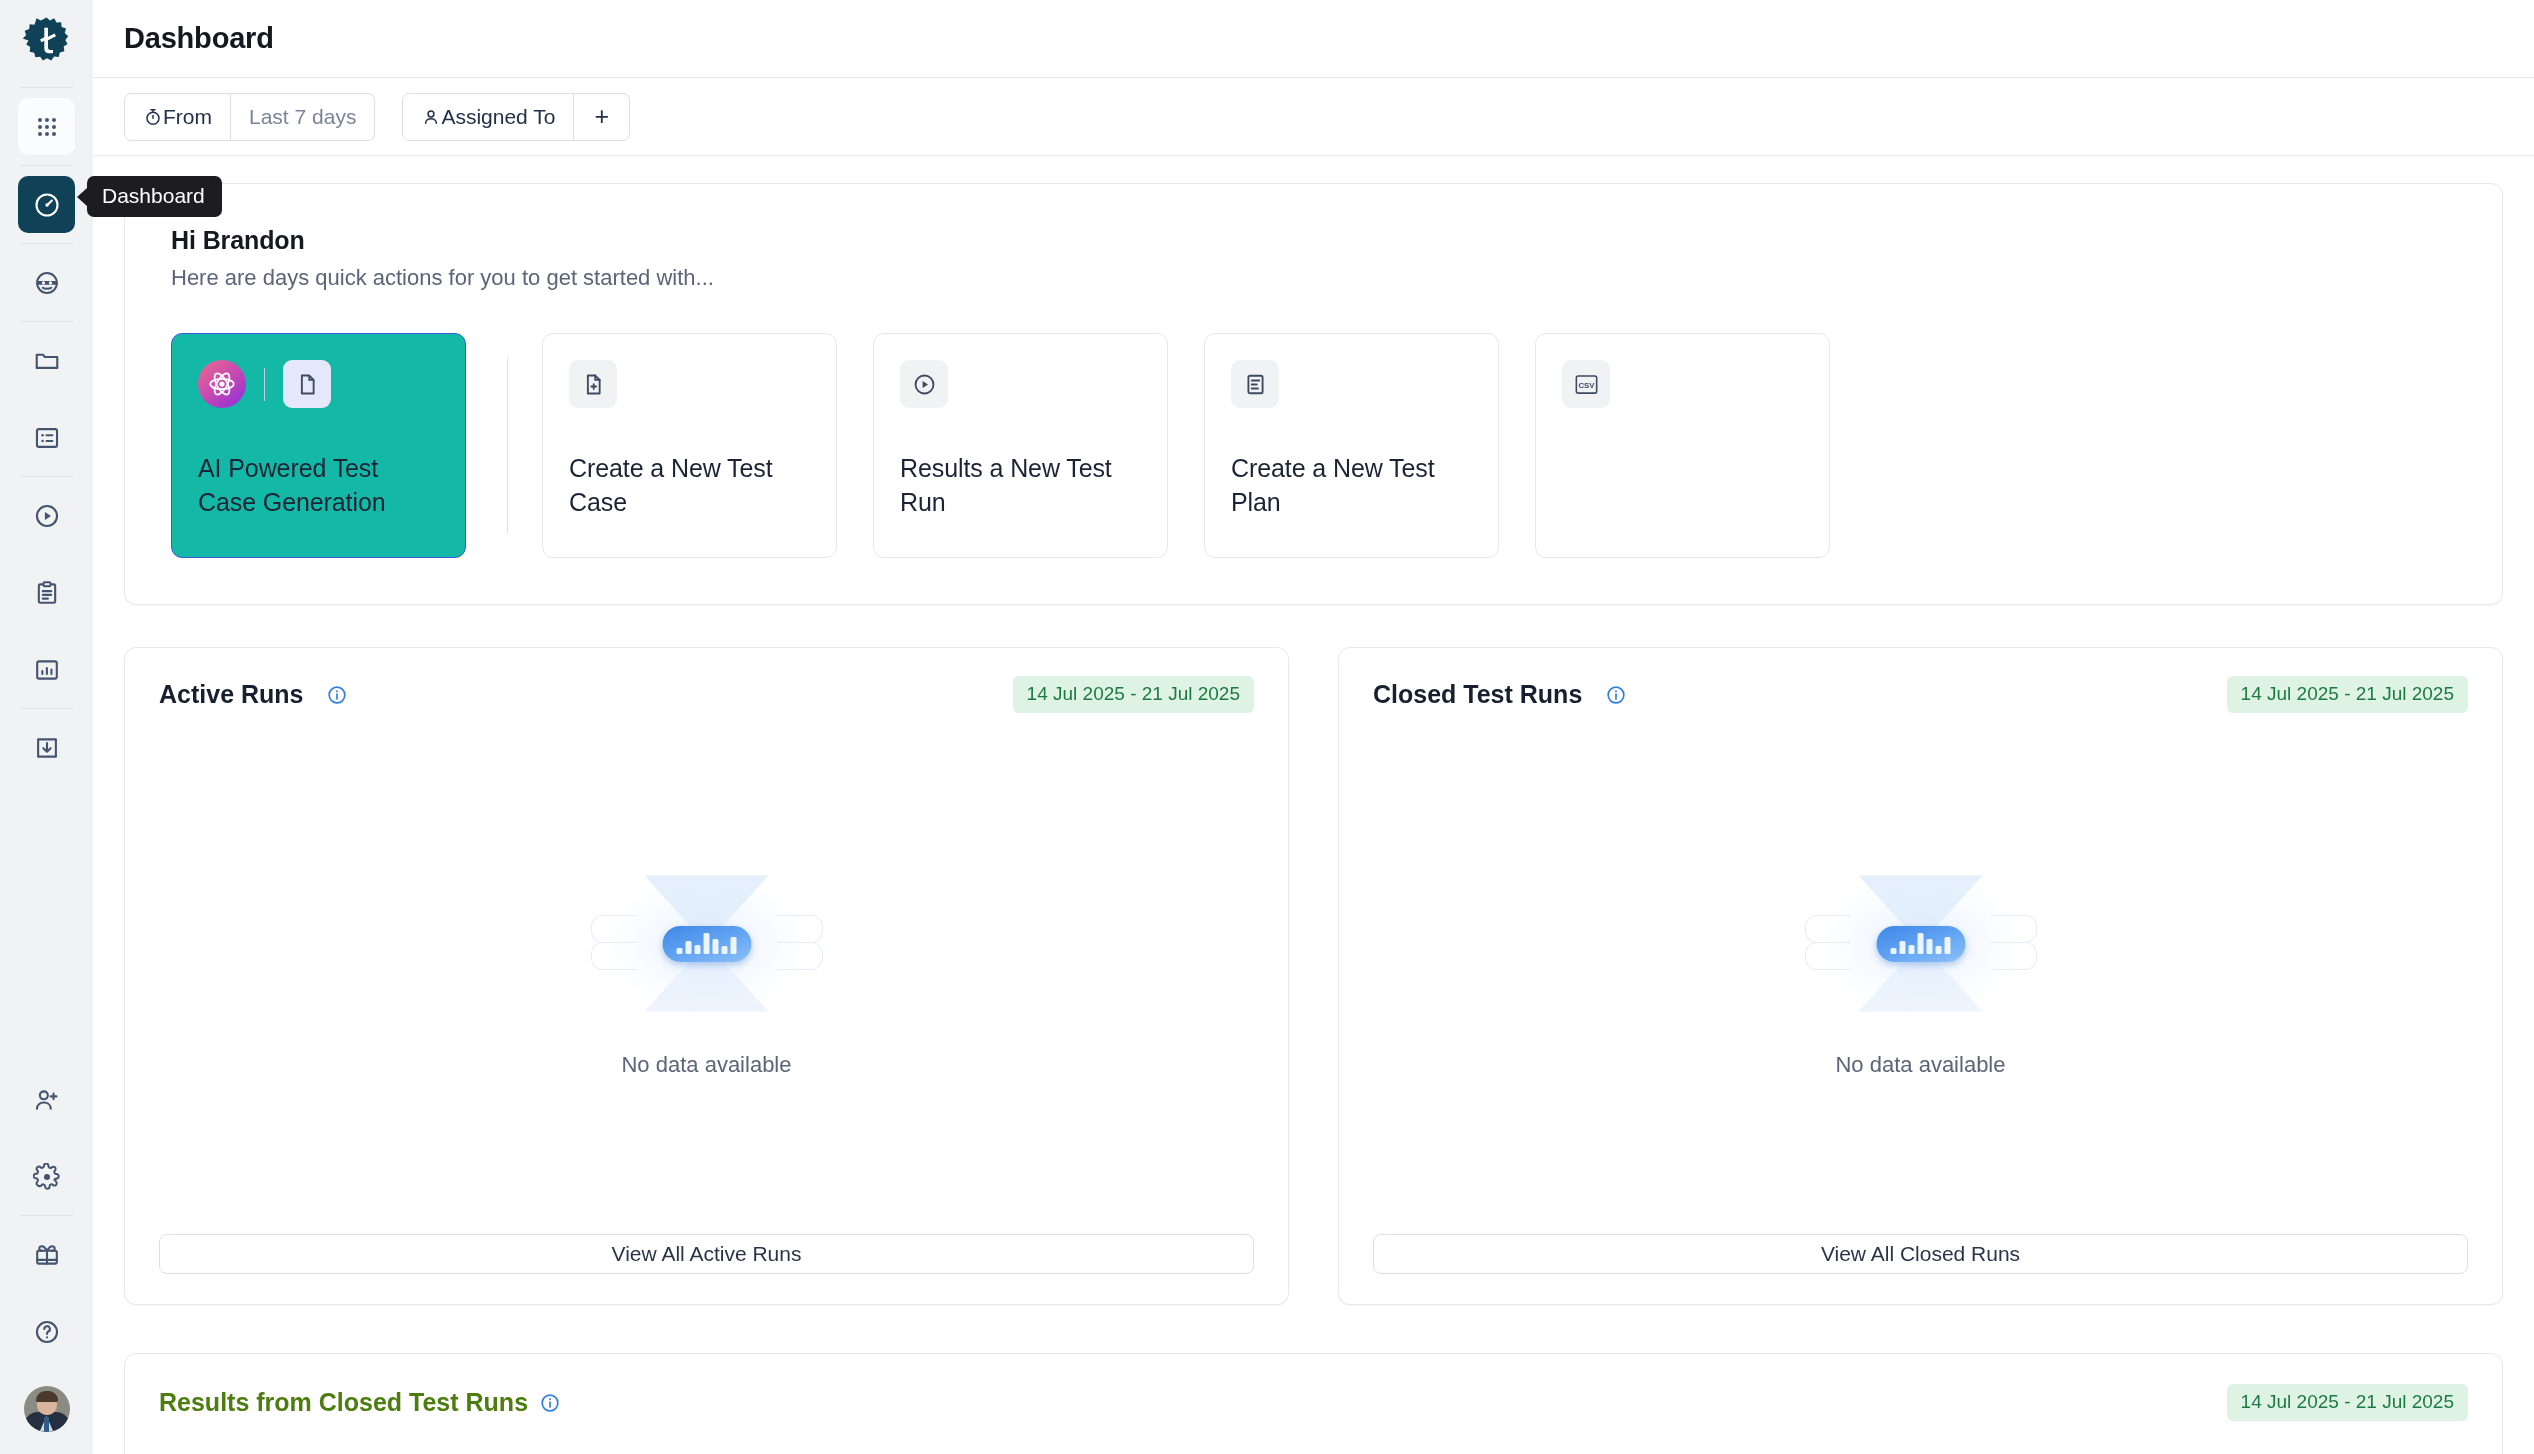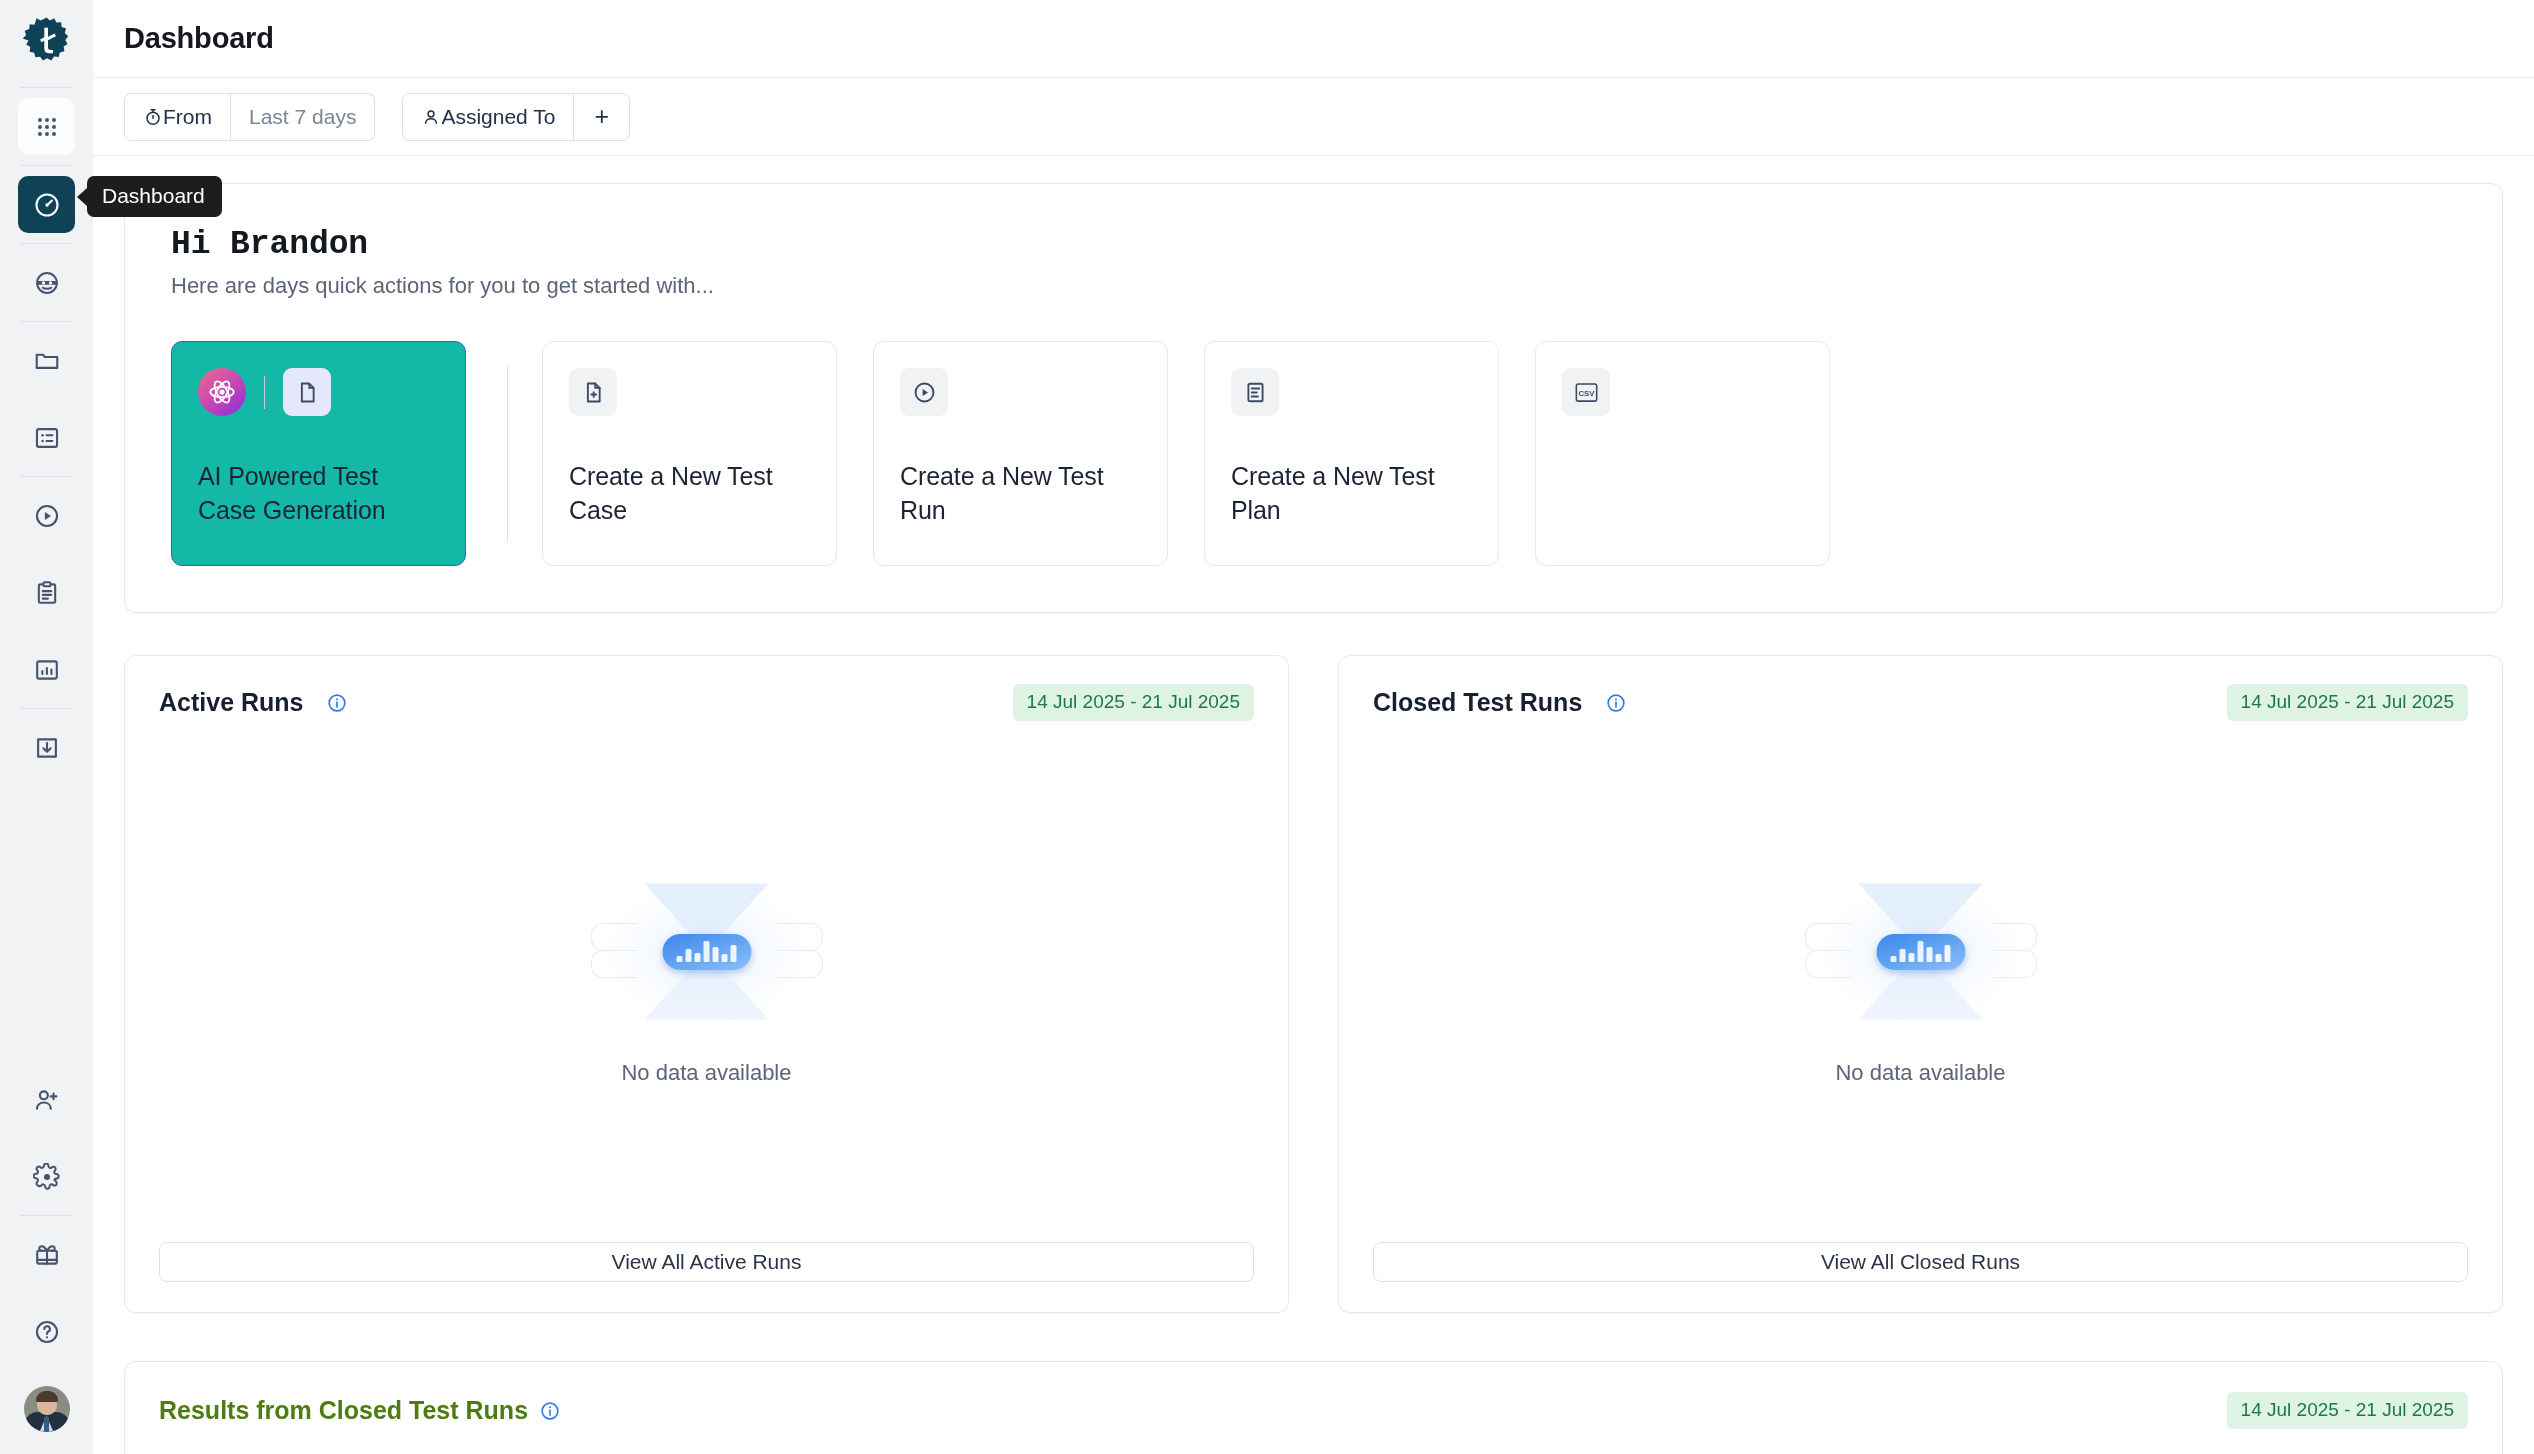--- a/index.html
+++ b/index.html
@@ -112,21 +112,21 @@
 
   .panel {
     background: #ffffff;
     border: 1px solid #e6e8ed;
     border-radius: 12px;
     box-shadow: 0 1px 2px rgba(16,24,40,0.04);
   }
 
   
   #quick-panel { margin-top: 27px; padding: 42px 46px 46px 46px; }
-  #greet-name { font-size: 33px; font-weight: bold; color: #14181f; letter-spacing: -0.1px; font-family: Liberation Mono, monospace;}
+  #greet-name { font-size: 25px; font-weight: bold; color: #14181f; letter-spacing: -0.1px;}
   #greet-sub { font-size: 22px; color: #5b6577; margin-top: 10px; }
 
   #cards { display: flex; align-items: stretch; margin-top: 42px; gap: 0; }
   .qcard {
     width: 295px; height: 225px;
     border: 1px solid #e6e8ed; border-radius: 11px;
     background: #ffffff;
     padding: 26px 26px 0 26px;
     position: relative; cursor: pointer;
     display: flex; flex-direction: column;
@@ -494,21 +494,21 @@
 
         <div class="qcard">
           <div class="qicons">
             <div class="icon-tile">
               <svg viewBox="0 0 24 24" fill="none" stroke="currentColor" stroke-width="1.8">
                 <circle cx="12" cy="12" r="8.6"></circle>
                 <path d="M10.2 8.6l5.2 3.4-5.2 3.4z" fill="currentColor" stroke="none"></path>
               </svg>
             </div>
           </div>
-          <div class="qlabel">Create a New Test Run</div>
+          <div class="qlabel">Results a New Test Run</div>
         </div>
 
         <div class="qcard">
           <div class="qicons">
             <div class="icon-tile">
               <svg viewBox="0 0 24 24" fill="none" stroke="currentColor" stroke-width="1.8" stroke-linecap="round">
                 <rect x="5.2" y="3.6" width="13.6" height="16.8" rx="1.5"></rect>
                 <path d="M8.4 8.2h7.2M8.4 12h4.8M8.4 15.8h6"></path>
               </svg>
             </div>

